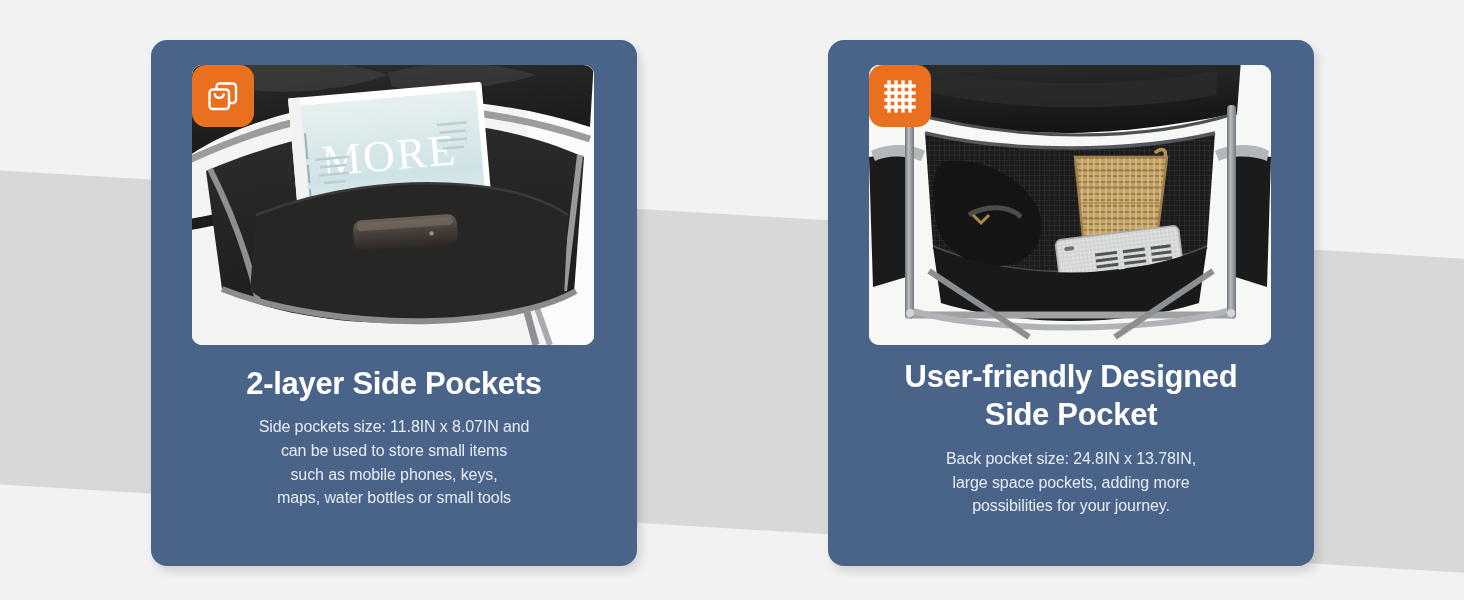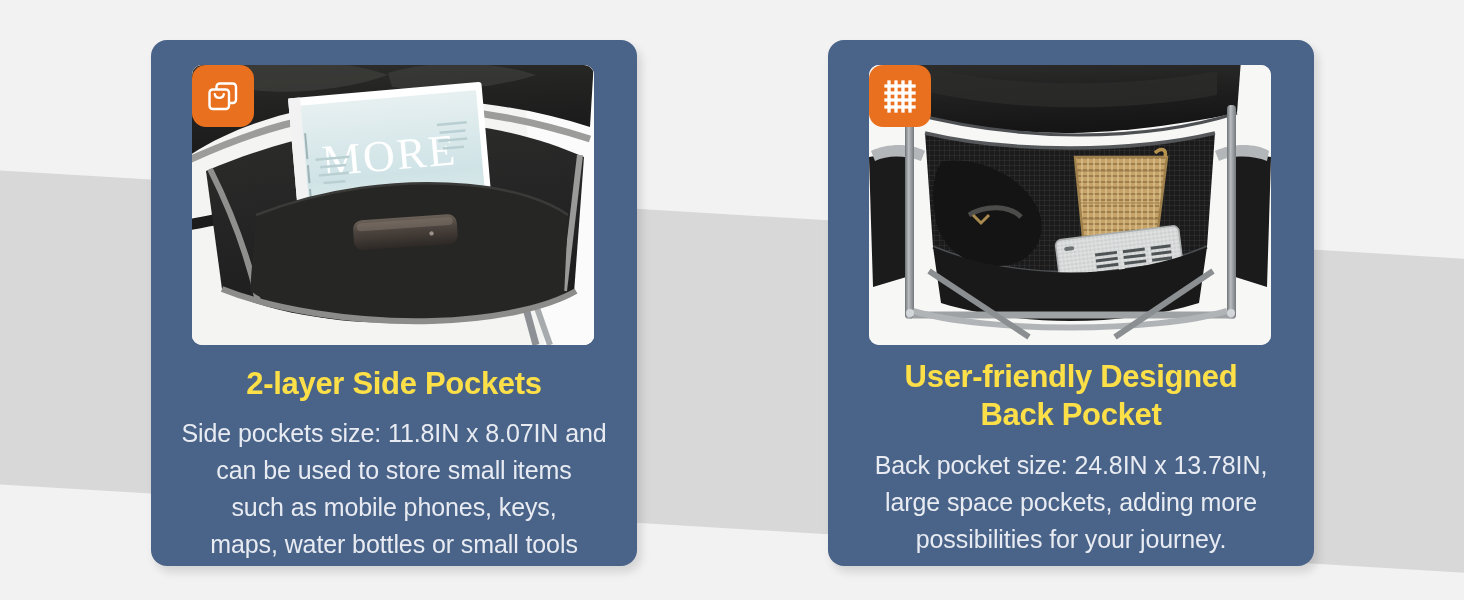--- a/index.html
+++ b/index.html
@@ -78,31 +78,31 @@
   .badge svg { display: block; }
 
   .card-text {
     position: absolute;
     left: 18px;
     right: 18px;
     top: 325px;
     text-align: center;
   }
   .card-title {
-    color: #fde047;
+    color: #ffffff;
     font-size: 31px;
     font-weight: bold;
     line-height: 1.24;
     letter-spacing: -0.3px;
     margin: 0 0 12px 0;
     white-space: pre-line;
   }
   .card-desc {
     color: #e8ecf2;
-    font-size: 25px;
+    font-size: 16px;
     font-weight: normal;
     line-height: 1.48;
     margin: 0;
     white-space: pre-line;
     letter-spacing: -0.1px;
   }
   #card-right .card-text { top: 318px; }
 </style>
 </head>
 <body>
@@ -353,20 +353,20 @@
           <path d="M6 3 V32"></path>
             <path d="M13 3 V32"></path>
             <path d="M20 3 V32"></path>
             <path d="M27 3 V32"></path>
         </g>
       </svg>
     </div>
 
     <div class="card-text">
       <h3 class="card-title">User-friendly Designed
-Back Pocket</h3>
+Side Pocket</h3>
       <p class="card-desc">Back pocket size: 24.8IN x 13.78IN,
 large space pockets, adding more
 possibilities for your journey.</p>
     </div>
   </div>
 
 </div>
 
 </body></html>

